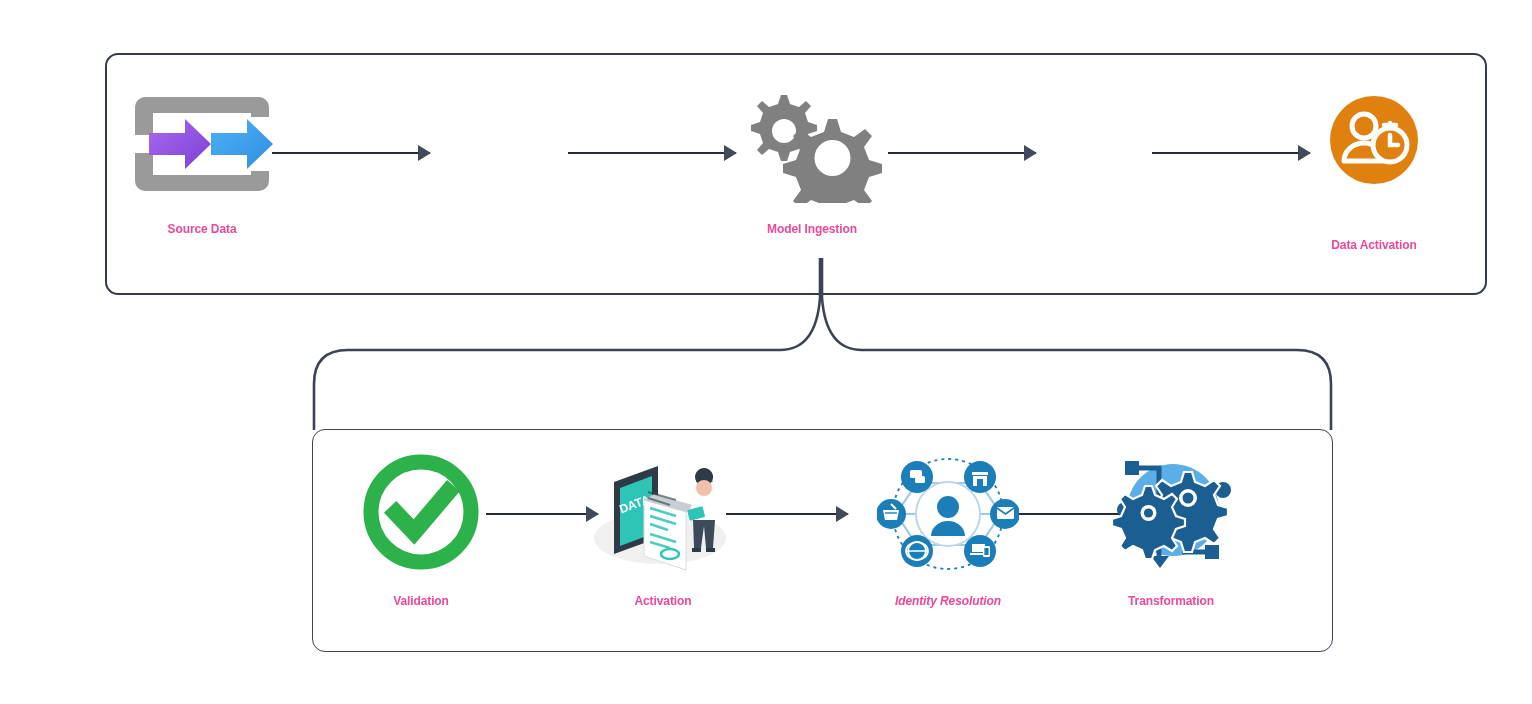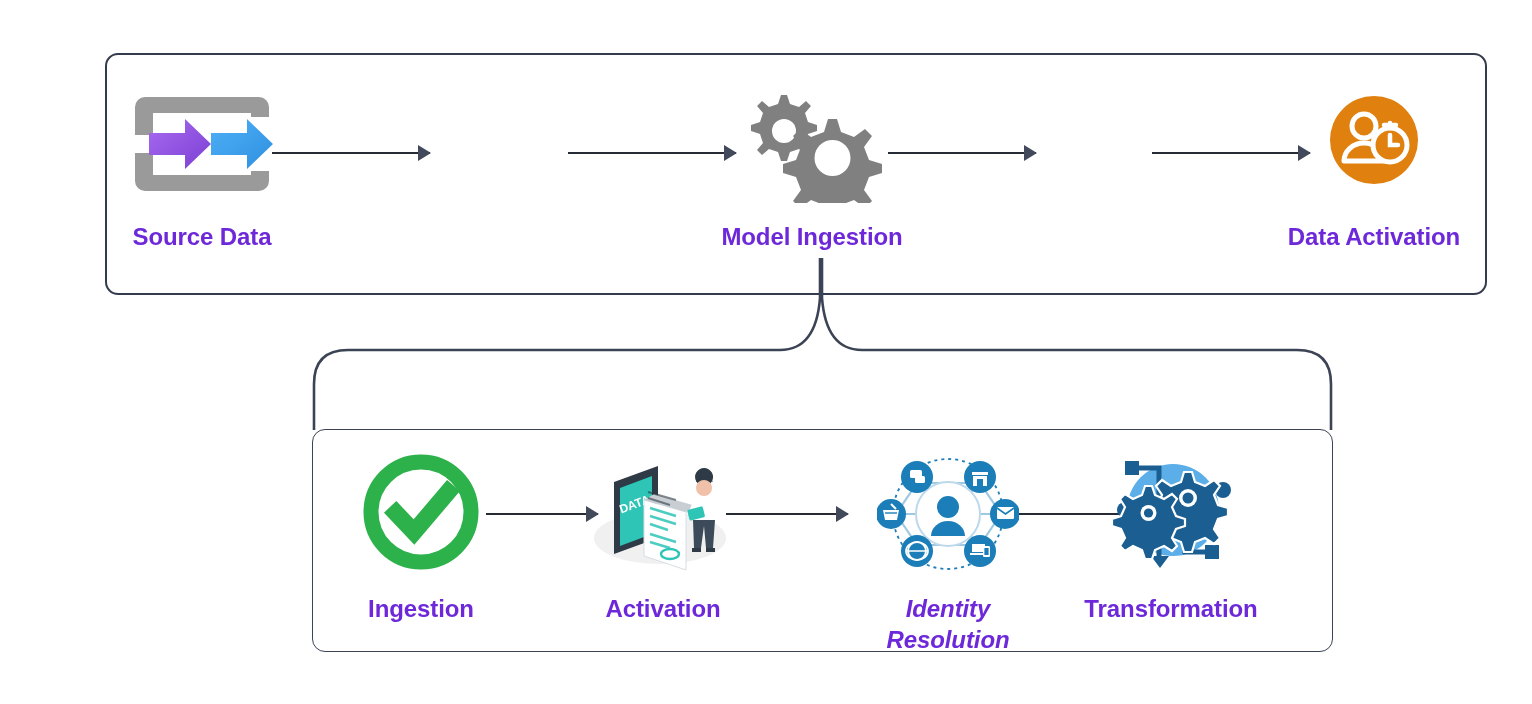--- a/index.html
+++ b/index.html
@@ -54,23 +54,23 @@
     align-items: center;
     justify-content: flex-start;
   }
   .node-art {
     position: relative;
     display: flex;
     align-items: center;
     justify-content: center;
   }
   .node-label {
-    font-size: 24px;
+    font-size: 12px;
     font-weight: bold;
-    color: #6d28d9;
+    color: #ec4899;
     text-align: center;
     line-height: 1.28;
     white-space: pre-line;
     letter-spacing: -0.1px;
   }
 
   
   #node-source      { left: 118px;  top: 83px;  width: 168px; }
   #node-convert     { left: 408px;  top: 83px;  width: 188px; }
   #node-ingestion   { left: 712px;  top: 83px;  width: 200px; }
@@ -80,21 +80,21 @@
   #node-source     .node-art { height: 122px; }
   #node-convert    .node-art { height: 122px; }
   #node-ingestion  .node-art { height: 122px; }
   #node-loadmodel  .node-art { height: 122px; }
   #node-activation .node-art { height: 122px; }
 
   #node-source     .node-label { margin-top: 17px; }
   #node-convert    .node-label { margin-top: 10px; }
   #node-ingestion  .node-label { margin-top: 17px; }
   #node-loadmodel  .node-label { margin-top: 17px; }
-  #node-activation .node-label { margin-top: 17px; }
+  #node-activation .node-label { margin-top: 33px; }
 
   
   #node-validation     { left: 340px;  top: 452px; width: 162px; }
   #node-profiling      { left: 582px;  top: 452px; width: 162px; }
   #node-identity       { left: 846px;  top: 452px; width: 204px; font-style: italic; }
   #node-transformation { left: 1088px; top: 452px; width: 166px; }
 
   #node-validation     .node-art,
   #node-profiling      .node-art,
   #node-identity       .node-art,
@@ -225,21 +225,21 @@
   <div class="conn" id="conn-6"></div>
   <div class="conn" id="conn-7"></div>
 
   <div class="node node-bottom" id="node-validation">
     <div class="node-art">
       <svg class="art-svg" width="126" height="124" viewBox="0 0 126 124">
         <circle cx="63" cy="60" r="50" fill="none" stroke="#2DB14B" stroke-width="15"></circle>
         <path d="M38 61 l18 19 l34 -40" fill="none" stroke="#2DB14B" stroke-width="17" stroke-linecap="square" stroke-linejoin="miter"></path>
       </svg>
     </div>
-    <div class="node-label">Ingestion</div>
+    <div class="node-label">Validation</div>
   </div>
 
   <div class="node node-bottom" id="node-profiling">
     <div class="node-art">
       <svg class="art-svg" width="150" height="124" viewBox="0 0 150 124">
         <ellipse cx="72" cy="86" rx="66" ry="26" fill="#f0f0f0"></ellipse>
 
         <path d="M26 30 l44 -16 l0 72 l-44 16 z" fill="#2E3A45"></path>
         <path d="M32 36 l32 -12 l0 58 l-32 12 z" fill="#2EC4B6"></path>
         <text x="48" y="56" font-family="'Liberation Sans',sans-serif" font-size="12" font-weight="bold" fill="#ffffff" text-anchor="middle" transform="rotate(-20 48 56)">DATA</text>

